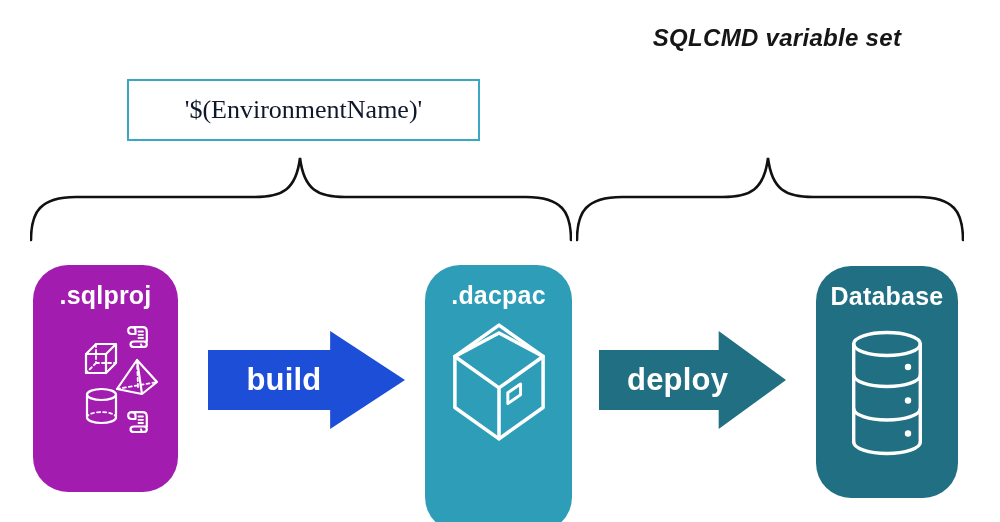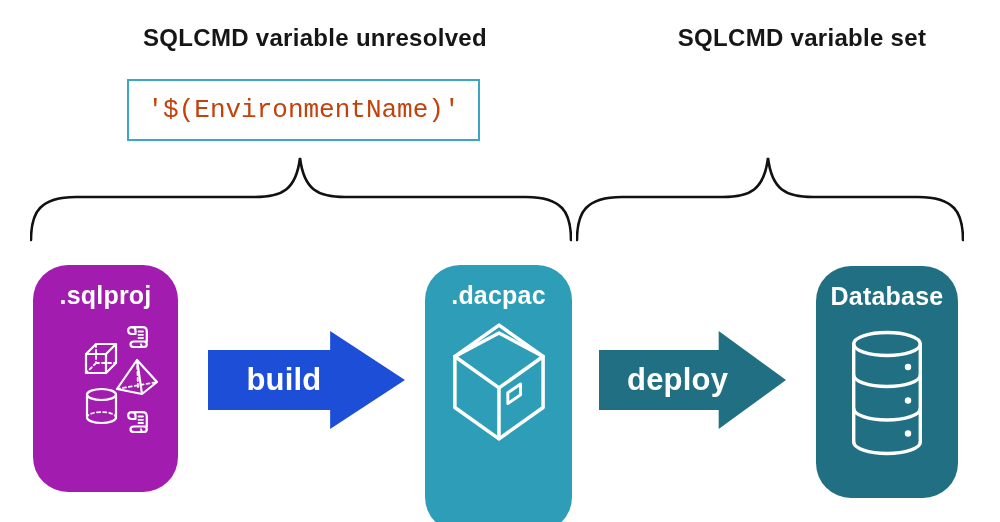--- a/index.html
+++ b/index.html
@@ -5,30 +5,30 @@
   html,body{margin:0;padding:0;background:#fff;}
   .canvas{
     position:relative;width:1000px;height:522px;background:#fff;overflow:hidden;
     font-family:"Liberation Sans","DejaVu Sans",sans-serif;color:#161616;
   }
   .title{
     position:absolute;top:24px;font-size:24px;font-weight:700;letter-spacing:.3px;
     text-align:center;white-space:nowrap;color:#161616;
   }
   .title-left{left:115px;width:400px;}
-  .title-right{left:652px;width:300px;}
+  .title-right{left:627px;width:300px;font-style:italic;}
   .codebox{
     position:absolute;top:79px;height:62px;background:#fff;border:2px solid #3ba7c5;
     display:flex;align-items:center;justify-content:center;box-sizing:border-box;
   }
   .codebox-left{left:127px;width:353px;}
   .codebox-right{left:664px;width:211px;}
   .code-text{
-    font-family:Liberation Mono, monospace;
-    font-size:26px;color:#c2410c;white-space:nowrap;
+    font-family:Liberation Serif, serif;
+    font-size:26px;color:#0f172a;white-space:nowrap;
   }
   .brace{position:absolute;}
   .brace path{fill:none;stroke:#111;stroke-width:2.6;stroke-linecap:round;}
   .brace-left{left:30px;top:150px;}
   .brace-right{left:576px;top:150px;}
   .node{position:absolute;border-radius:35px;}
   .node-sqlproj{left:33px;top:265px;width:145px;height:227px;}
   .node-dacpac{left:425px;top:265px;width:147px;height:267px;}
   .node-database{left:816px;top:266px;width:142px;height:232px;}
   .node-label{
@@ -52,21 +52,20 @@
   .arrow-deploy{left:599px;width:187px;clip-path:polygon(0 19.5%,64% 19.5%,64% 0,100% 50%,64% 100%,64% 80.5%,0 80.5%);padding-left:28px;padding-right:68px;box-sizing:border-box;}
   .arrow-label{
     flex:1;text-align:center;font-size:31px;font-weight:700;color:#fff;letter-spacing:.2px;
   }
 </style>
 </head>
 <body>
 
 <div class="canvas">
 
-  <div class="title title-left">SQLCMD variable unresolved</div>
   <div class="title title-right">SQLCMD variable set</div>
 
   <div class="codebox codebox-left" style="border-color: rgb(59, 167, 197);">
     <span class="code-text">'$(EnvironmentName)'</span>
   </div>
 
   <svg class="brace brace-left" width="542" height="92" viewBox="0 0 542 92">
     <path d="M1 90 C1 62, 10 47, 46 47 L225 47 C252 47, 266 40, 270 8 C274 40, 288 47, 315 47 L496 47 C532 47, 541 62, 541 90"></path>
   </svg>
   <svg class="brace brace-right" width="388" height="92" viewBox="0 0 388 92">

